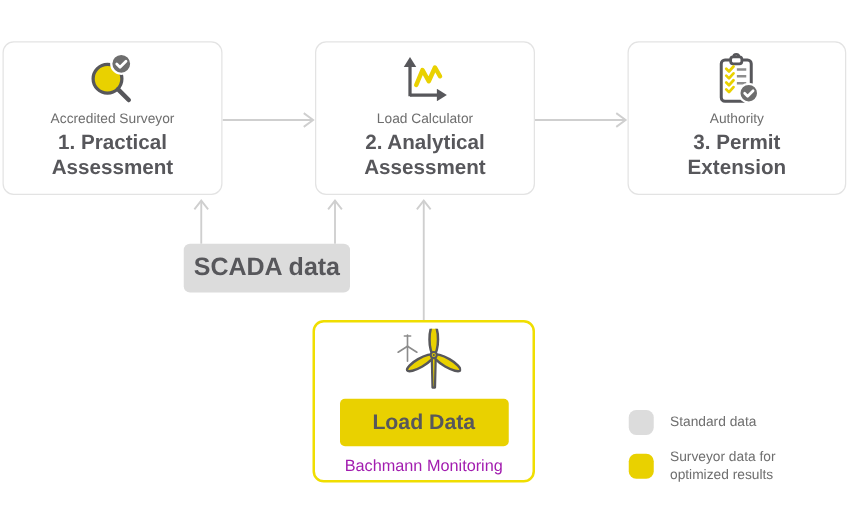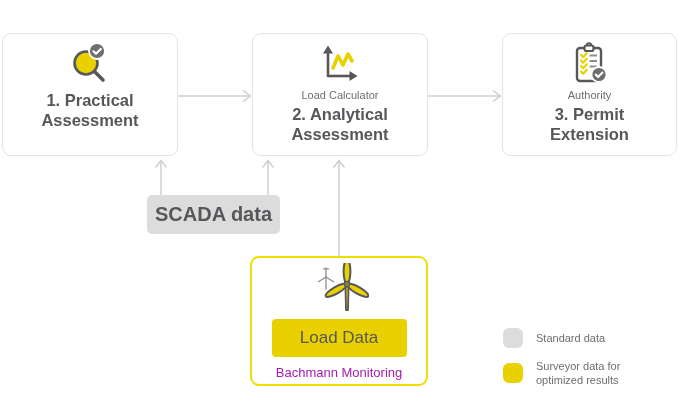--- a/index.html
+++ b/index.html
@@ -33,21 +33,21 @@
   }
   
   .monitor-box{
     position:absolute;left:250px;top:256px;width:178px;height:130px;
     box-sizing:border-box;background:#fff;border:2px solid #F0DE00;border-radius:9px;
     display:flex;flex-direction:column;align-items:center;padding-top:5px;
   }
   .turbine-icon{height:52px;flex:0 0 auto;}
   .load-data-button{
     margin-top:4px;width:135px;height:38px;border:none;border-radius:4px;
-    background:#E9D100;color:#57575B;font-weight:normal;font-size:17px;
+    background:#E9D100;color:#57575B;font-weight:bold;font-size:17px;
     font-family:inherit;display:flex;align-items:center;justify-content:center;cursor:pointer;
   }
   .monitor-caption{margin-top:8px;font-size:13px;color:#a21caf;}
   
   .legend-item{position:absolute;display:flex;align-items:center;gap:13px;}
   .legend-item-1{left:503px;top:328px;}
   .legend-item-2{left:503px;top:359px;}
   .swatch{width:20px;height:20px;border-radius:6px;flex:0 0 auto;}
   .swatch-gray{background:#DCDCDC;}
   .swatch-yellow{background:#E9D100;}
@@ -58,20 +58,21 @@
 
 <div class="canvas">
 
   <div class="step-box step-1">
     <svg class="step-icon" viewBox="0 0 46 46">
       <circle cx="19" cy="22" r="11.5" fill="#E9D100" stroke="#57575B" stroke-width="2.6"></circle>
       <line x1="27.5" y1="30.5" x2="36" y2="39" stroke="#57575B" stroke-width="3.6" stroke-linecap="round"></line>
       <circle cx="30" cy="10" r="8" fill="#6E6E6E" stroke="#ffffff" stroke-width="1.8"></circle>
       <path d="M26.4,10.2 l2.6,2.6 l4.8,-4.8" fill="none" stroke="#ffffff" stroke-width="2.2" stroke-linecap="round" stroke-linejoin="round"></path>
     </svg>
+    <div class="step-label">Accredited Surveyor</div>
     <div class="step-title">1. Practical Assessment</div>
   </div>
 
   <div class="step-box step-2">
     <svg class="step-icon" viewBox="0 0 46 46">
       <line x1="11" y1="36" x2="11" y2="10" stroke="#57575B" stroke-width="2.6"></line>
       <path d="M11,4.5 L16,12.5 L6,12.5 Z" fill="#57575B"></path>
       <line x1="11" y1="35" x2="34" y2="35" stroke="#57575B" stroke-width="2.6"></line>
       <path d="M40.5,35 L32.5,30 L32.5,40 Z" fill="#57575B"></path>
       <polyline points="16,27 21,15 26,24 31,13 35,20" fill="none" stroke="#E9D100" stroke-width="3.6" stroke-linecap="round" stroke-linejoin="round"></polyline>

